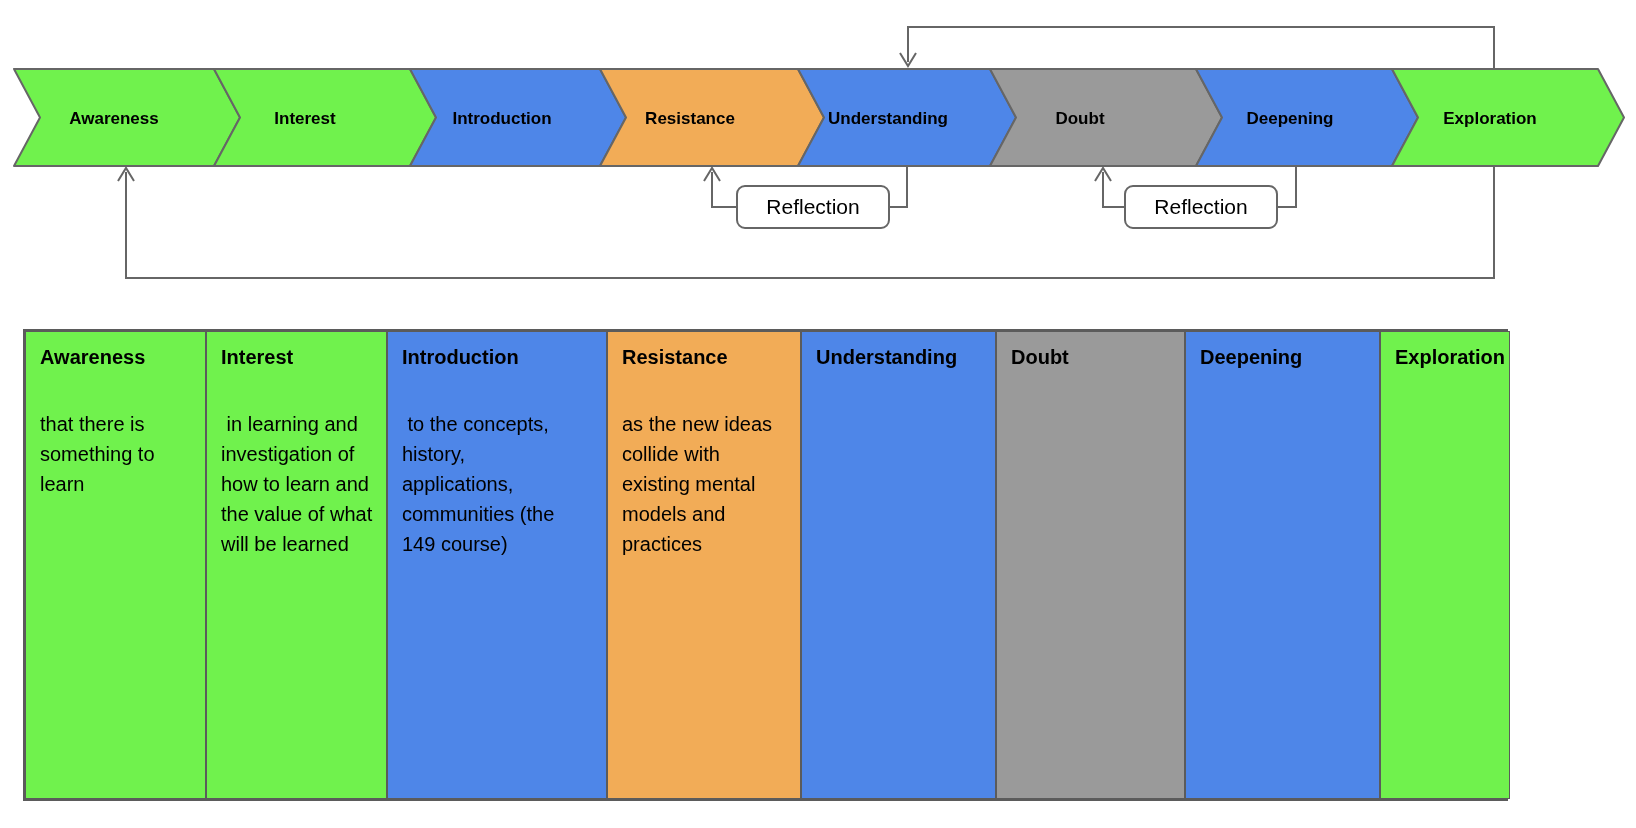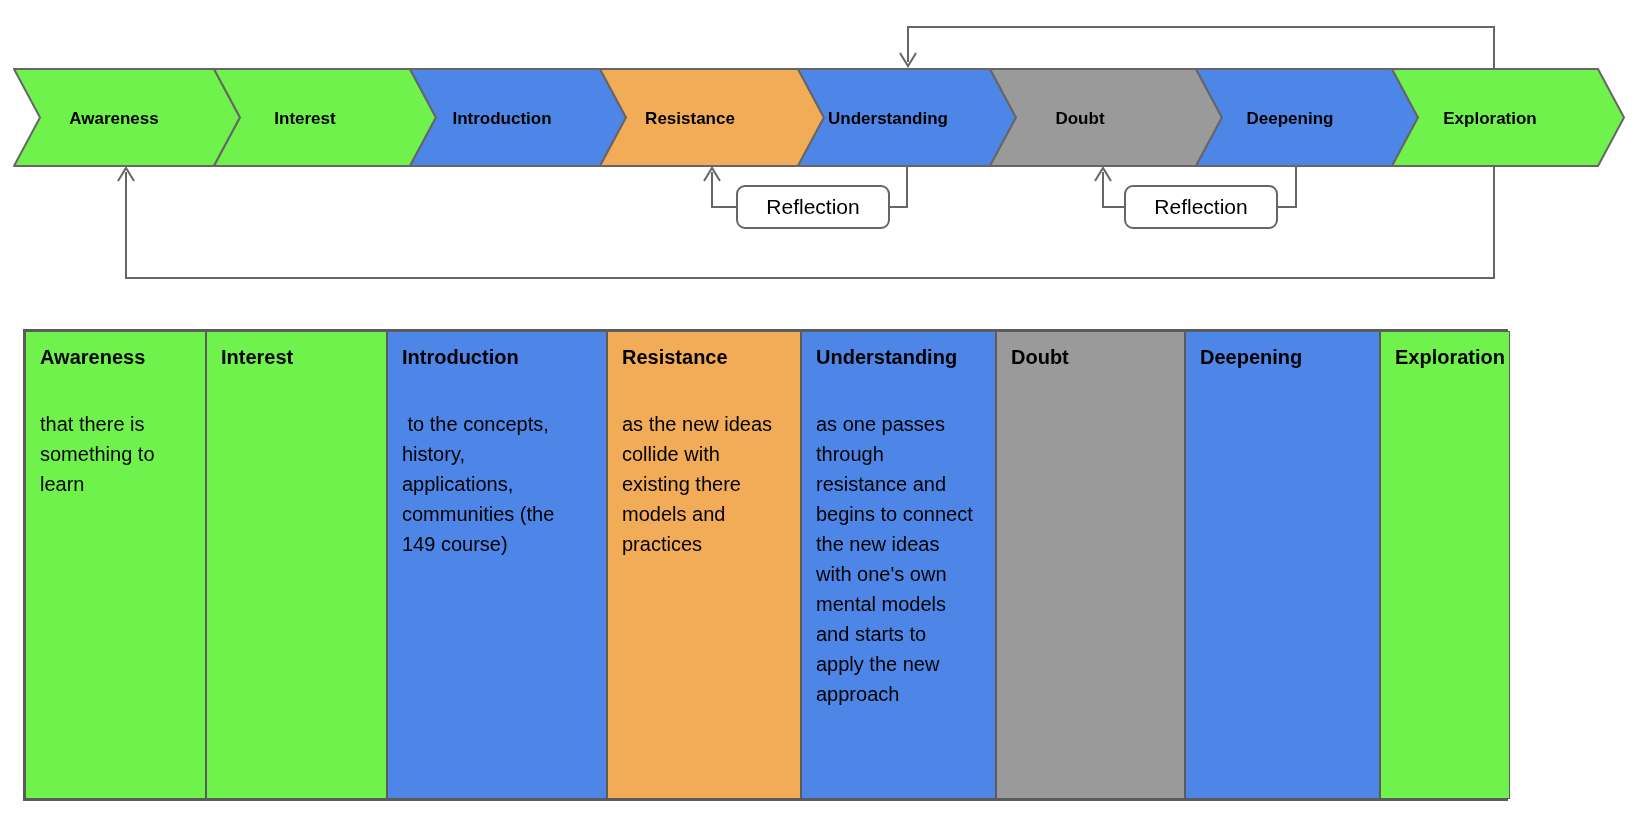--- a/index.html
+++ b/index.html
@@ -100,35 +100,35 @@
 
   <div class="stage-table">
 
     <div class="stage-cell" style="background: rgb(112, 242, 77);">
       <div class="stage-header">Awareness</div>
       <div class="stage-description">that there is something to learn</div>
     </div>
 
     <div class="stage-cell" style="background: rgb(112, 242, 77);">
       <div class="stage-header">Interest</div>
+      <div class="stage-description"> in learning and investigation of how to learn and the value of what will be learned</div>
     </div>
 
     <div class="stage-cell" style="background: rgb(78, 134, 232);">
       <div class="stage-header">Introduction</div>
       <div class="stage-description"> to the concepts, history, applications, communities (the 149 course)</div>
     </div>
 
     <div class="stage-cell" style="background: rgb(242, 172, 87);">
       <div class="stage-header">Resistance</div>
-      <div class="stage-description">as the new ideas collide with existing there models and practices</div>
+      <div class="stage-description">as the new ideas collide with existing mental models and practices</div>
     </div>
 
     <div class="stage-cell" style="background: rgb(78, 134, 232);">
       <div class="stage-header">Understanding</div>
-      <div class="stage-description">as one passes through resistance and begins to connect the new ideas with one's own mental models and starts to apply the new approach</div>
     </div>
 
     <div class="stage-cell" style="background: rgb(154, 154, 154);">
       <div class="stage-header">Doubt</div>
     </div>
 
     <div class="stage-cell" style="background: rgb(78, 134, 232);">
       <div class="stage-header">Deepening</div>
     </div>
 

